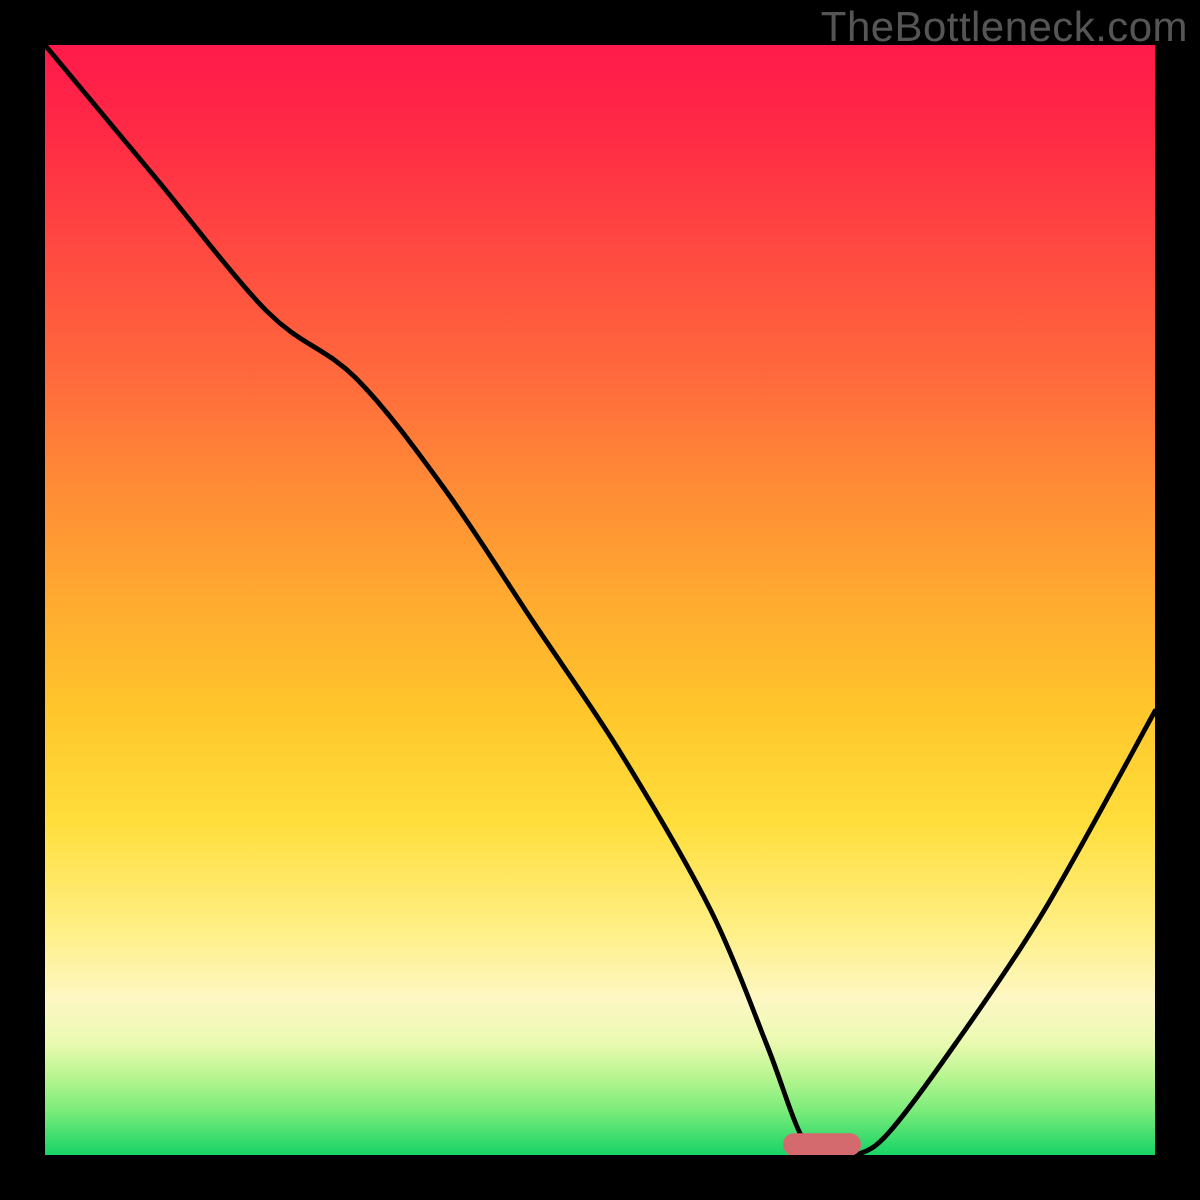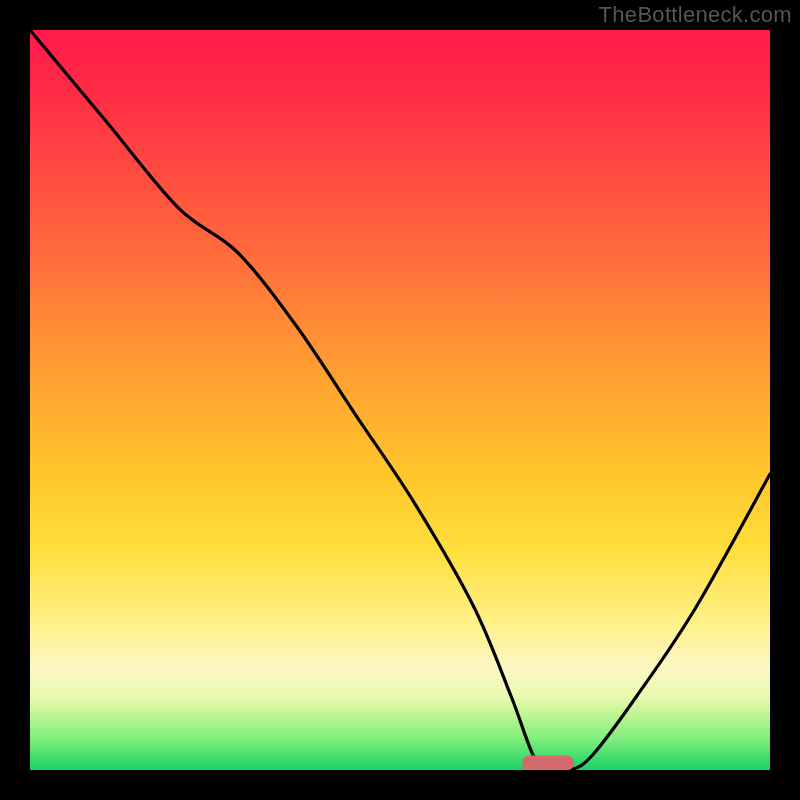--- a/index.html
+++ b/index.html
@@ -15,21 +15,21 @@
     position: relative;
     width: 800px;
     height: 800px;
     background: #000;
   }
   .watermark {
     position: absolute;
     top: 2px;
     right: 8px;
     color: #555;
-    font-size: 22px;
+    font-size: 28px;
     font-weight: 500;
     letter-spacing: 0.3px;
     z-index: 20;
   }
   .plot-area {
     position: absolute;
     left: 30px;
     top: 30px;
     width: 740px;
     height: 740px;

